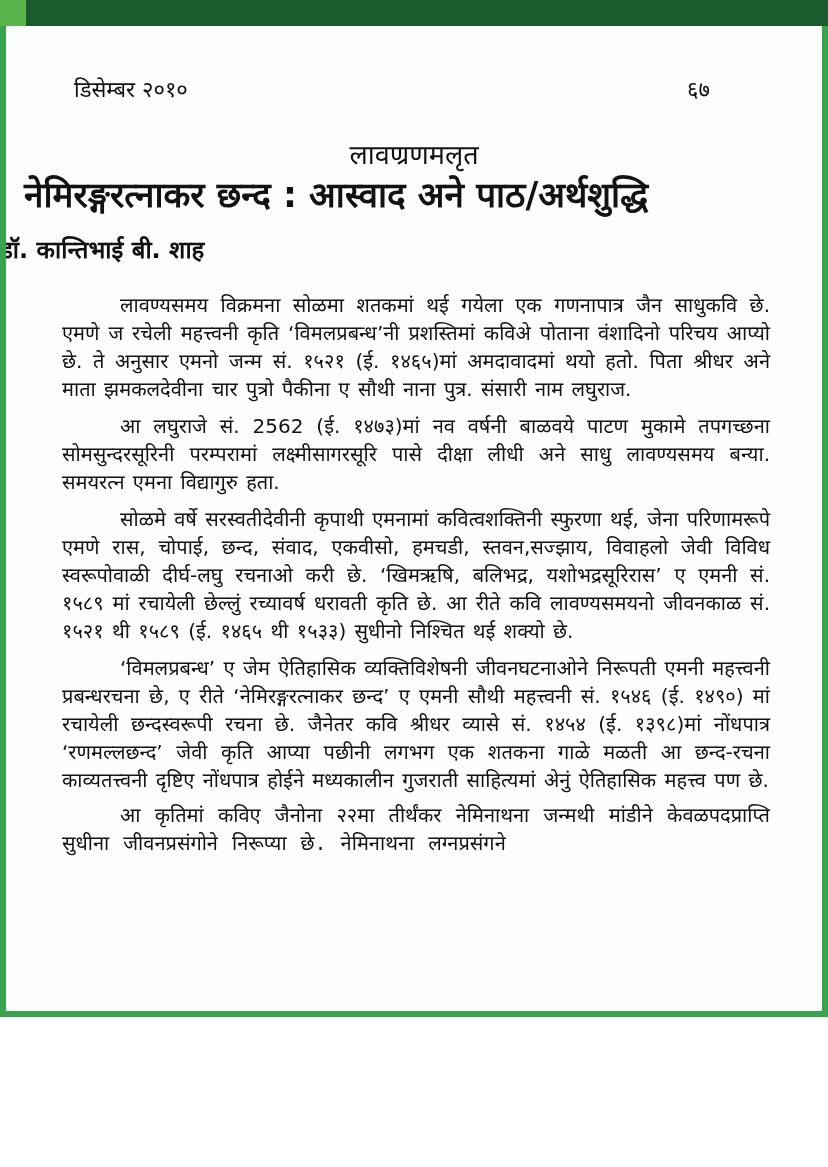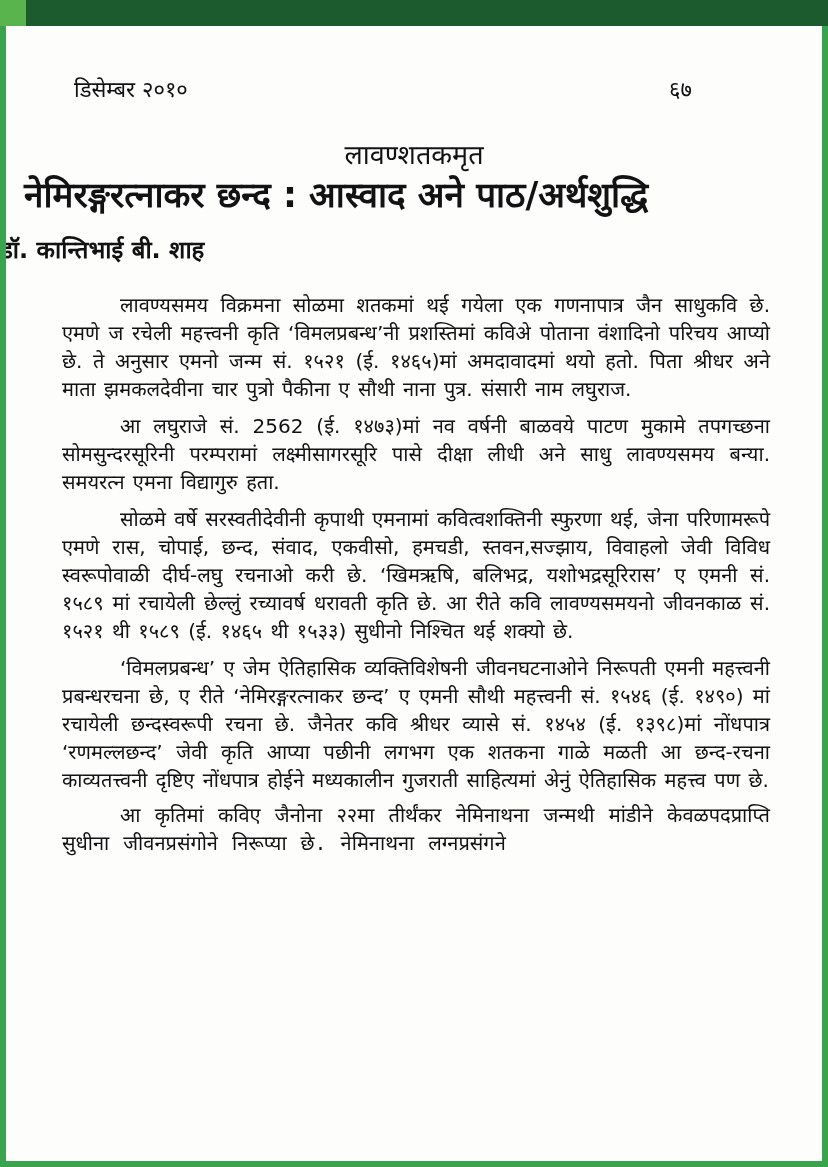--- a/index.html
+++ b/index.html
@@ -11,21 +11,21 @@
   }
   html,body{margin:0;padding:0;}
   body{
     width:828px;height:1167px;
     background:#ffffff;
     font-family:"DejaVu Sans", sans-serif;
     color:var(--text);
   }
   .page{
     position:relative;
-    width:828px;height:1167px;
+    width:828px;height:1017px;
     background:var(--paper);
     overflow:hidden;
   }
   
   .top-bar{
     position:absolute;top:0;left:0;
     width:828px;height:26px;
     background:var(--topbar);
     z-index:2;
   }
@@ -39,21 +39,21 @@
   .edge-left{left:0;top:0;width:6px;height:1167px;}
   .edge-right{right:0;top:0;width:6px;height:1167px;}
   .edge-bottom{left:0;bottom:0;width:828px;height:6px;}
 
   
   .running-head{
     position:absolute;top:76px;left:74px;right:74px;
     display:flex;justify-content:space-between;align-items:baseline;
     font-size:22px;line-height:28px;
   }
-  .running-head .page-num{margin-right:62px;}
+  .running-head .page-num{margin-right:44px;}
 
   
   .kicker{
     position:absolute;top:138px;left:0;width:828px;
     text-align:center;font-size:27px;line-height:34px;
   }
   .main-title{
     position:absolute;top:172px;left:24px;width:780px;
     font-size:35px;line-height:46px;
     font-weight:bold;white-space:nowrap;
@@ -87,21 +87,21 @@
   <div class="corner-block"></div>
   <div class="edge edge-left"></div>
   <div class="edge edge-right"></div>
   <div class="edge edge-bottom"></div>
 
   <div class="running-head">
     <span>डिसेम्बर २०१०</span>
     <span class="page-num">६७</span>
   </div>
 
-  <div class="kicker">लावण्शतकमृत</div>
+  <div class="kicker">लावण्रणमलृत</div>
   <div class="main-title">नेमिरङ्गरत्नाकर छन्द : आस्वाद अने पाठ/अर्थशुद्धि</div>
   <div class="author">डॉ. कान्तिभाई बी. शाह</div>
 
   <div class="body-text">
     <p>लावण्यसमय विक्रमना सोळमा शतकमां थई गयेला एक गणनापात्र जैन साधुकवि छे. एमणे ज रचेली महत्त्वनी कृति ‘विमलप्रबन्ध’नी प्रशस्तिमां कविअे पोताना वंशादिनो परिचय आप्यो छे. ते अनुसार एमनो जन्म सं. १५२१ (ई. १४६५)मां अमदावादमां थयो हतो. पिता श्रीधर अने माता झमकलदेवीना चार पुत्रो पैकीना ए सौथी नाना पुत्र. संसारी नाम लघुराज.</p>
     <p>आ लघुराजे सं. 2562 (ई. १४७३)मां नव वर्षनी बाळवये पाटण मुकामे तपगच्छना सोमसुन्दरसूरिनी परम्परामां लक्ष्मीसागरसूरि पासे दीक्षा लीधी अने साधु लावण्यसमय बन्या. समयरत्न एमना विद्यागुरु हता.</p>
     <p>सोळमे वर्षे सरस्वतीदेवीनी कृपाथी एमनामां कवित्वशक्तिनी स्फुरणा थई, जेना परिणामरूपे एमणे रास, चोपाई, छन्द, संवाद, एकवीसो, हमचडी, स्तवन,सज्झाय, विवाहलो जेवी विविध स्वरूपोवाळी दीर्घ-लघु रचनाओ करी छे. ‘खिमऋषि, बलिभद्र, यशोभद्रसूरिरास’ ए एमनी सं. १५८९ मां रचायेली छेल्लुं रच्यावर्ष धरावती कृति छे. आ रीते कवि लावण्यसमयनो जीवनकाळ सं. १५२१ थी १५८९ (ई. १४६५ थी १५३३) सुधीनो निश्चित थई शक्यो छे.</p>
     <p>‘विमलप्रबन्ध’ ए जेम ऐतिहासिक व्यक्तिविशेषनी जीवनघटनाओने निरूपती एमनी महत्त्वनी प्रबन्धरचना छे, ए रीते ‘नेमिरङ्गरत्नाकर छन्द’ ए एमनी सौथी महत्त्वनी सं. १५४६ (ई. १४९०) मां रचायेली छन्दस्वरूपी रचना छे. जैनेतर कवि श्रीधर व्यासे सं. १४५४ (ई. १३९८)मां नोंधपात्र ‘रणमल्लछन्द’ जेवी कृति आप्या पछीनी लगभग एक शतकना गाळे मळती आ छन्द-रचना काव्यतत्त्वनी दृष्टिए नोंधपात्र होईने मध्यकालीन गुजराती साहित्यमां अेनुं ऐतिहासिक महत्त्व पण छे.</p>
     <p>आ कृतिमां कविए जैनोना २२मा तीर्थंकर नेमिनाथना जन्मथी मांडीने केवळपदप्राप्ति सुधीना जीवनप्रसंगोने निरूप्या छे. नेमिनाथना लग्नप्रसंगने</p>
   </div>

